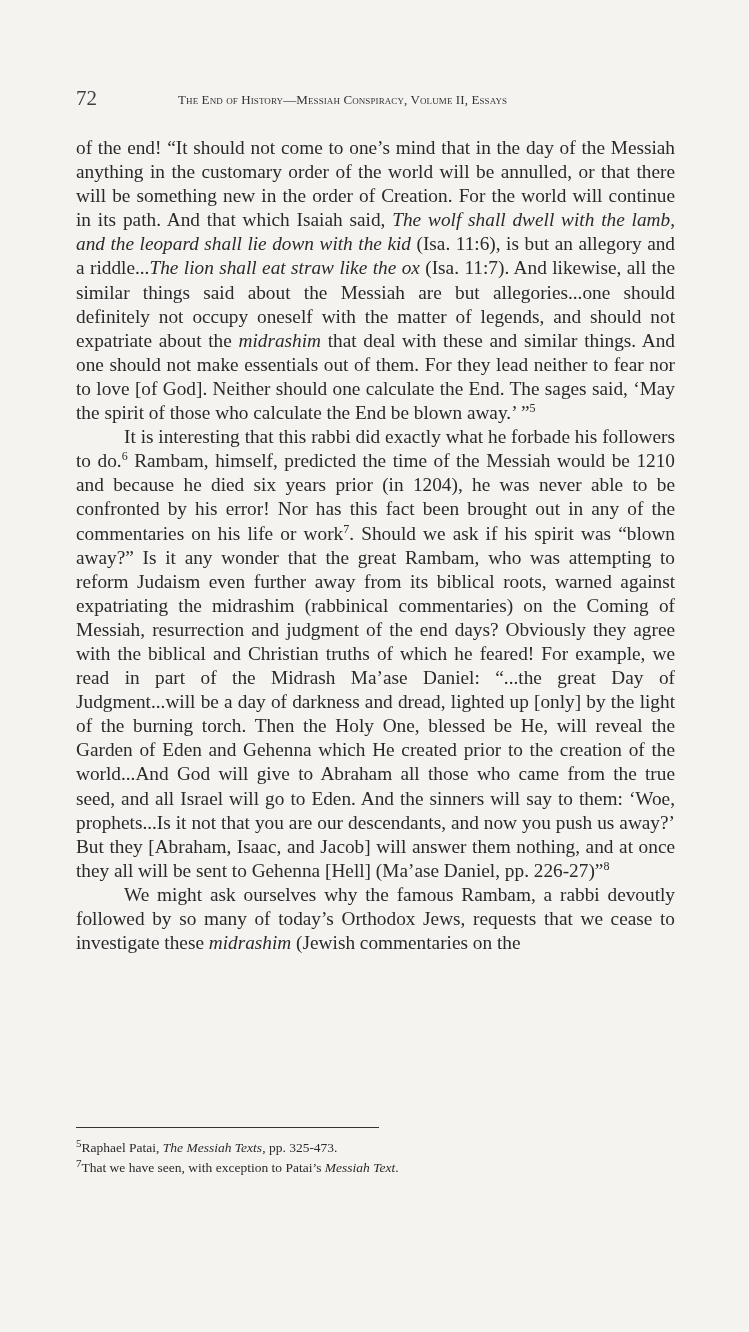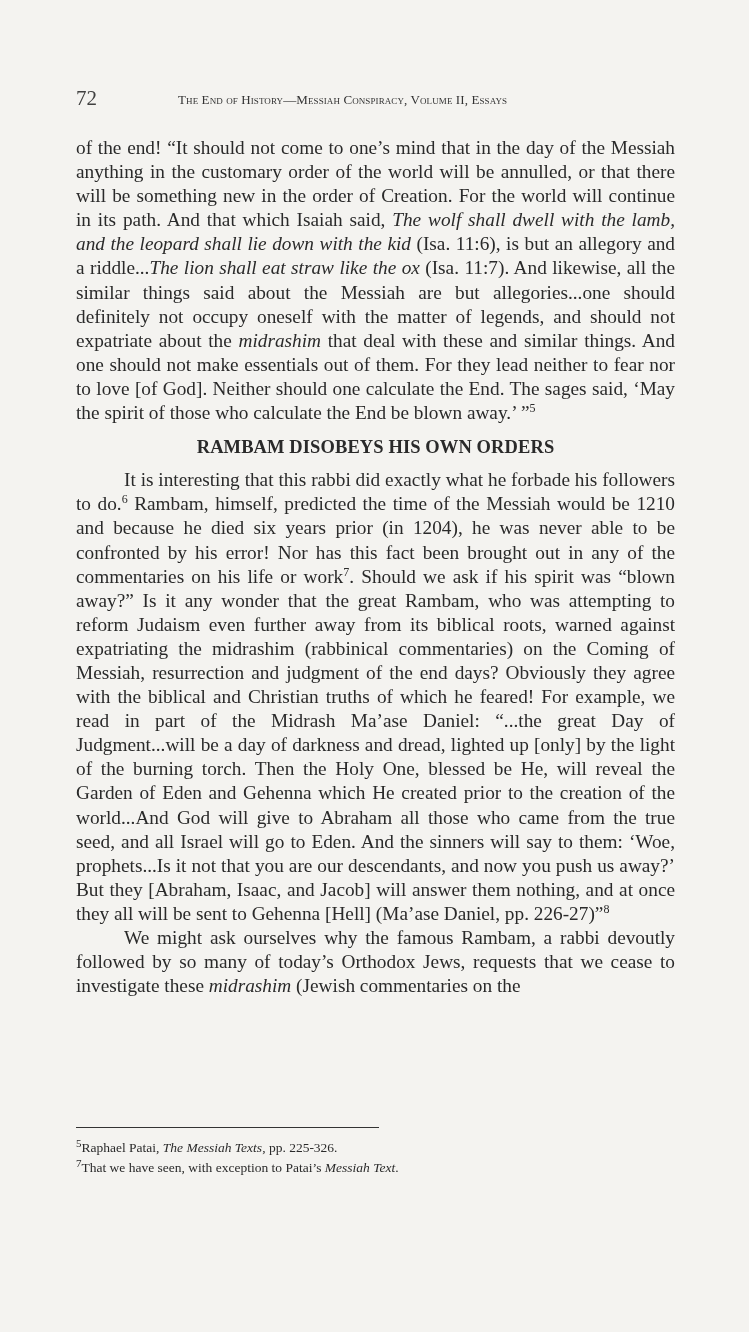--- a/index.html
+++ b/index.html
@@ -46,26 +46,25 @@
 
 <div class="page">
   <div class="header">
     <span class="page-num">72</span>
     <span class="running-head">The End of History—Messiah Conspiracy, Volume II, Essays</span>
   </div>
 
   <div class="body-text">
     <p><span>of the end!  “It should not come to one’s mind that in the day of the Messiah anything in the customary order of the world will be annulled, or that there will be something new in the order of Creation.  For the world will continue in its path.  And that which Isaiah said, </span><i>The wolf shall dwell with the lamb, and the leopard shall lie down with the kid</i><span> (Isa. 11:6), is but an allegory and a riddle...</span><i>The lion shall eat straw like the ox</i><span> (Isa. 11:7).  And likewise, all the similar things said about the Messiah are but allegories...one should definitely not occupy oneself with the matter of legends, and should not expatriate about the </span><i>midrashim</i><span> that deal with these and similar things.  And one should not make essentials out of them.  For they lead neither to fear nor to love [of God].  Neither should one calculate the End.  The sages said, ‘May the spirit of those who calculate the End be blown away.’ ”</span><sup>5</sup></p>
 
-    <p class="heading">RAMBAM DISOBEYS HIS OWN ORDERS</p>
 
     <p class="indent"><span>It is interesting that this rabbi did exactly what he forbade his followers to do.</span><sup>6</sup><span>  Rambam, himself, predicted the time of the Messiah would be 1210 and because he died six years prior (in 1204), he was never able to be confronted by his error!  Nor has this fact been brought out in any of the commentaries on his life or work</span><sup>7</sup><span>.  Should we ask if his spirit was “blown away?”  Is it any wonder that the great Rambam, who was attempting to reform Judaism even further away from its biblical roots, warned against expatriating the midrashim (rabbinical commentaries) on the Coming of Messiah, resurrection and judgment of the end days?  Obviously they agree with the biblical and Christian truths of which he feared!  For example, we read in part of the Midrash Ma’ase Daniel:  “...the great Day of Judgment...will be a day of darkness and dread, lighted up [only] by the light of the burning torch.  Then the Holy One, blessed be He, will reveal the Garden of Eden and Gehenna which He created prior to the creation of the world...And God will give to Abraham all those who came from the true seed, and all Israel will go to Eden.  And the sinners will say to them:  ‘Woe, prophets...Is it not that you are our descendants, and now you push us away?’  But they [Abraham, Isaac, and Jacob] will answer them nothing, and at once they all will be sent to Gehenna [Hell] (Ma’ase Daniel, pp. 226-27)”</span><sup>8</sup></p>
 
     <p class="indent"><span>We might ask ourselves why the famous Rambam, a rabbi devoutly followed by so many of today’s Orthodox Jews, requests that we cease to investigate these </span><i>midrashim</i><span> (Jewish commentaries on the</span></p>
   </div>
 
   <div class="fn-rule"></div>
 
   <div class="footnotes">
-    <div><sup>5</sup><span>Raphael Patai, </span><i>The Messiah Texts</i><span>, pp. 225-326.</span></div>
+    <div><sup>5</sup><span>Raphael Patai, </span><i>The Messiah Texts</i><span>, pp. 325-473.</span></div>
     <div><sup>7</sup><span>That we have seen, with exception to Patai’s </span><i>Messiah Text</i><span>.</span></div>
   </div>
 </div>
 
 </body></html>

